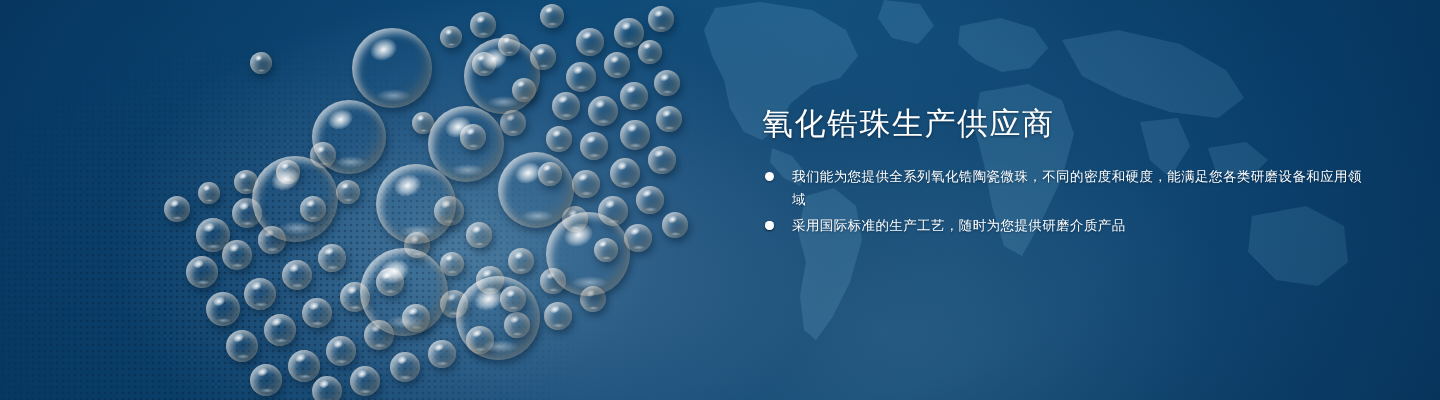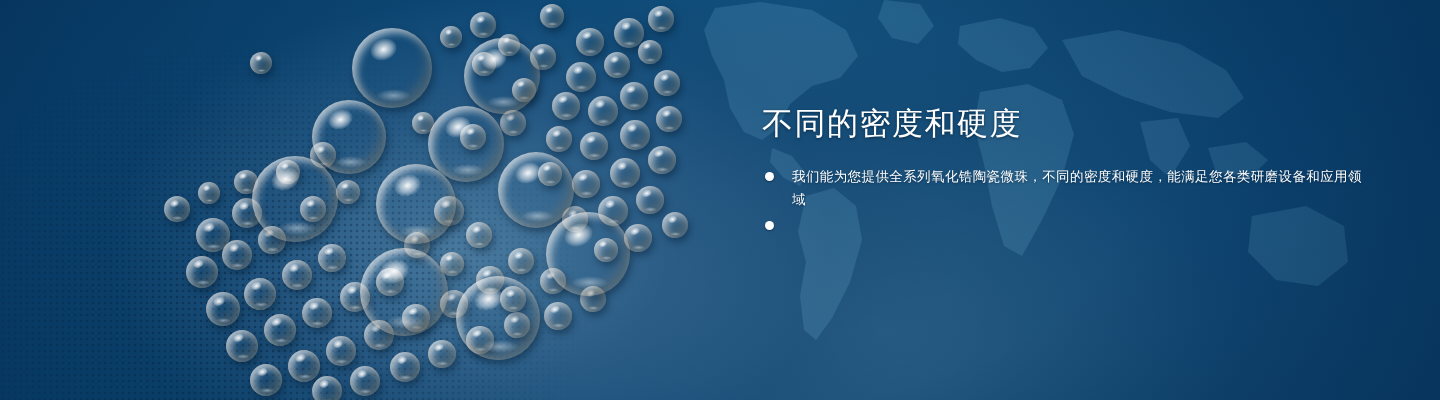--- a/index.html
+++ b/index.html
@@ -281,25 +281,29 @@
     <div class="bead" style="left:428px;top:106px;width:76px;height:76px;"></div>
     <div class="bead" style="left:252px;top:156px;width:86px;height:86px;"></div>
     <div class="bead" style="left:376px;top:164px;width:80px;height:80px;"></div>
     <div class="bead" style="left:498px;top:152px;width:76px;height:76px;"></div>
     <div class="bead" style="left:360px;top:248px;width:88px;height:88px;"></div>
     <div class="bead" style="left:456px;top:276px;width:84px;height:84px;"></div>
     <div class="bead" style="left:546px;top:212px;width:84px;height:84px;"></div>
   </div>
 
   <div class="text-block">
-    <h1 class="headline">不同的密度和硬度</h1>
+    <h1 class="headline">氧化锆珠生产供应商</h1>
     <ul class="bullets">
       <li class="bullet">
         <span class="dot"></span>
         <span>我们能为您提供全系列氧化锆陶瓷微珠，不同的密度和硬度，能满足您各类研磨设备和应用领域</span>
       </li>
       <li class="bullet">
         <span class="dot"></span>
       </li>
+      <li class="bullet">
+        <span class="dot"></span>
+        <span>采用国际标准的生产工艺，随时为您提供研磨介质产品</span>
+      </li>
     </ul>
   </div>
 
 </div>
 
 </body></html>

